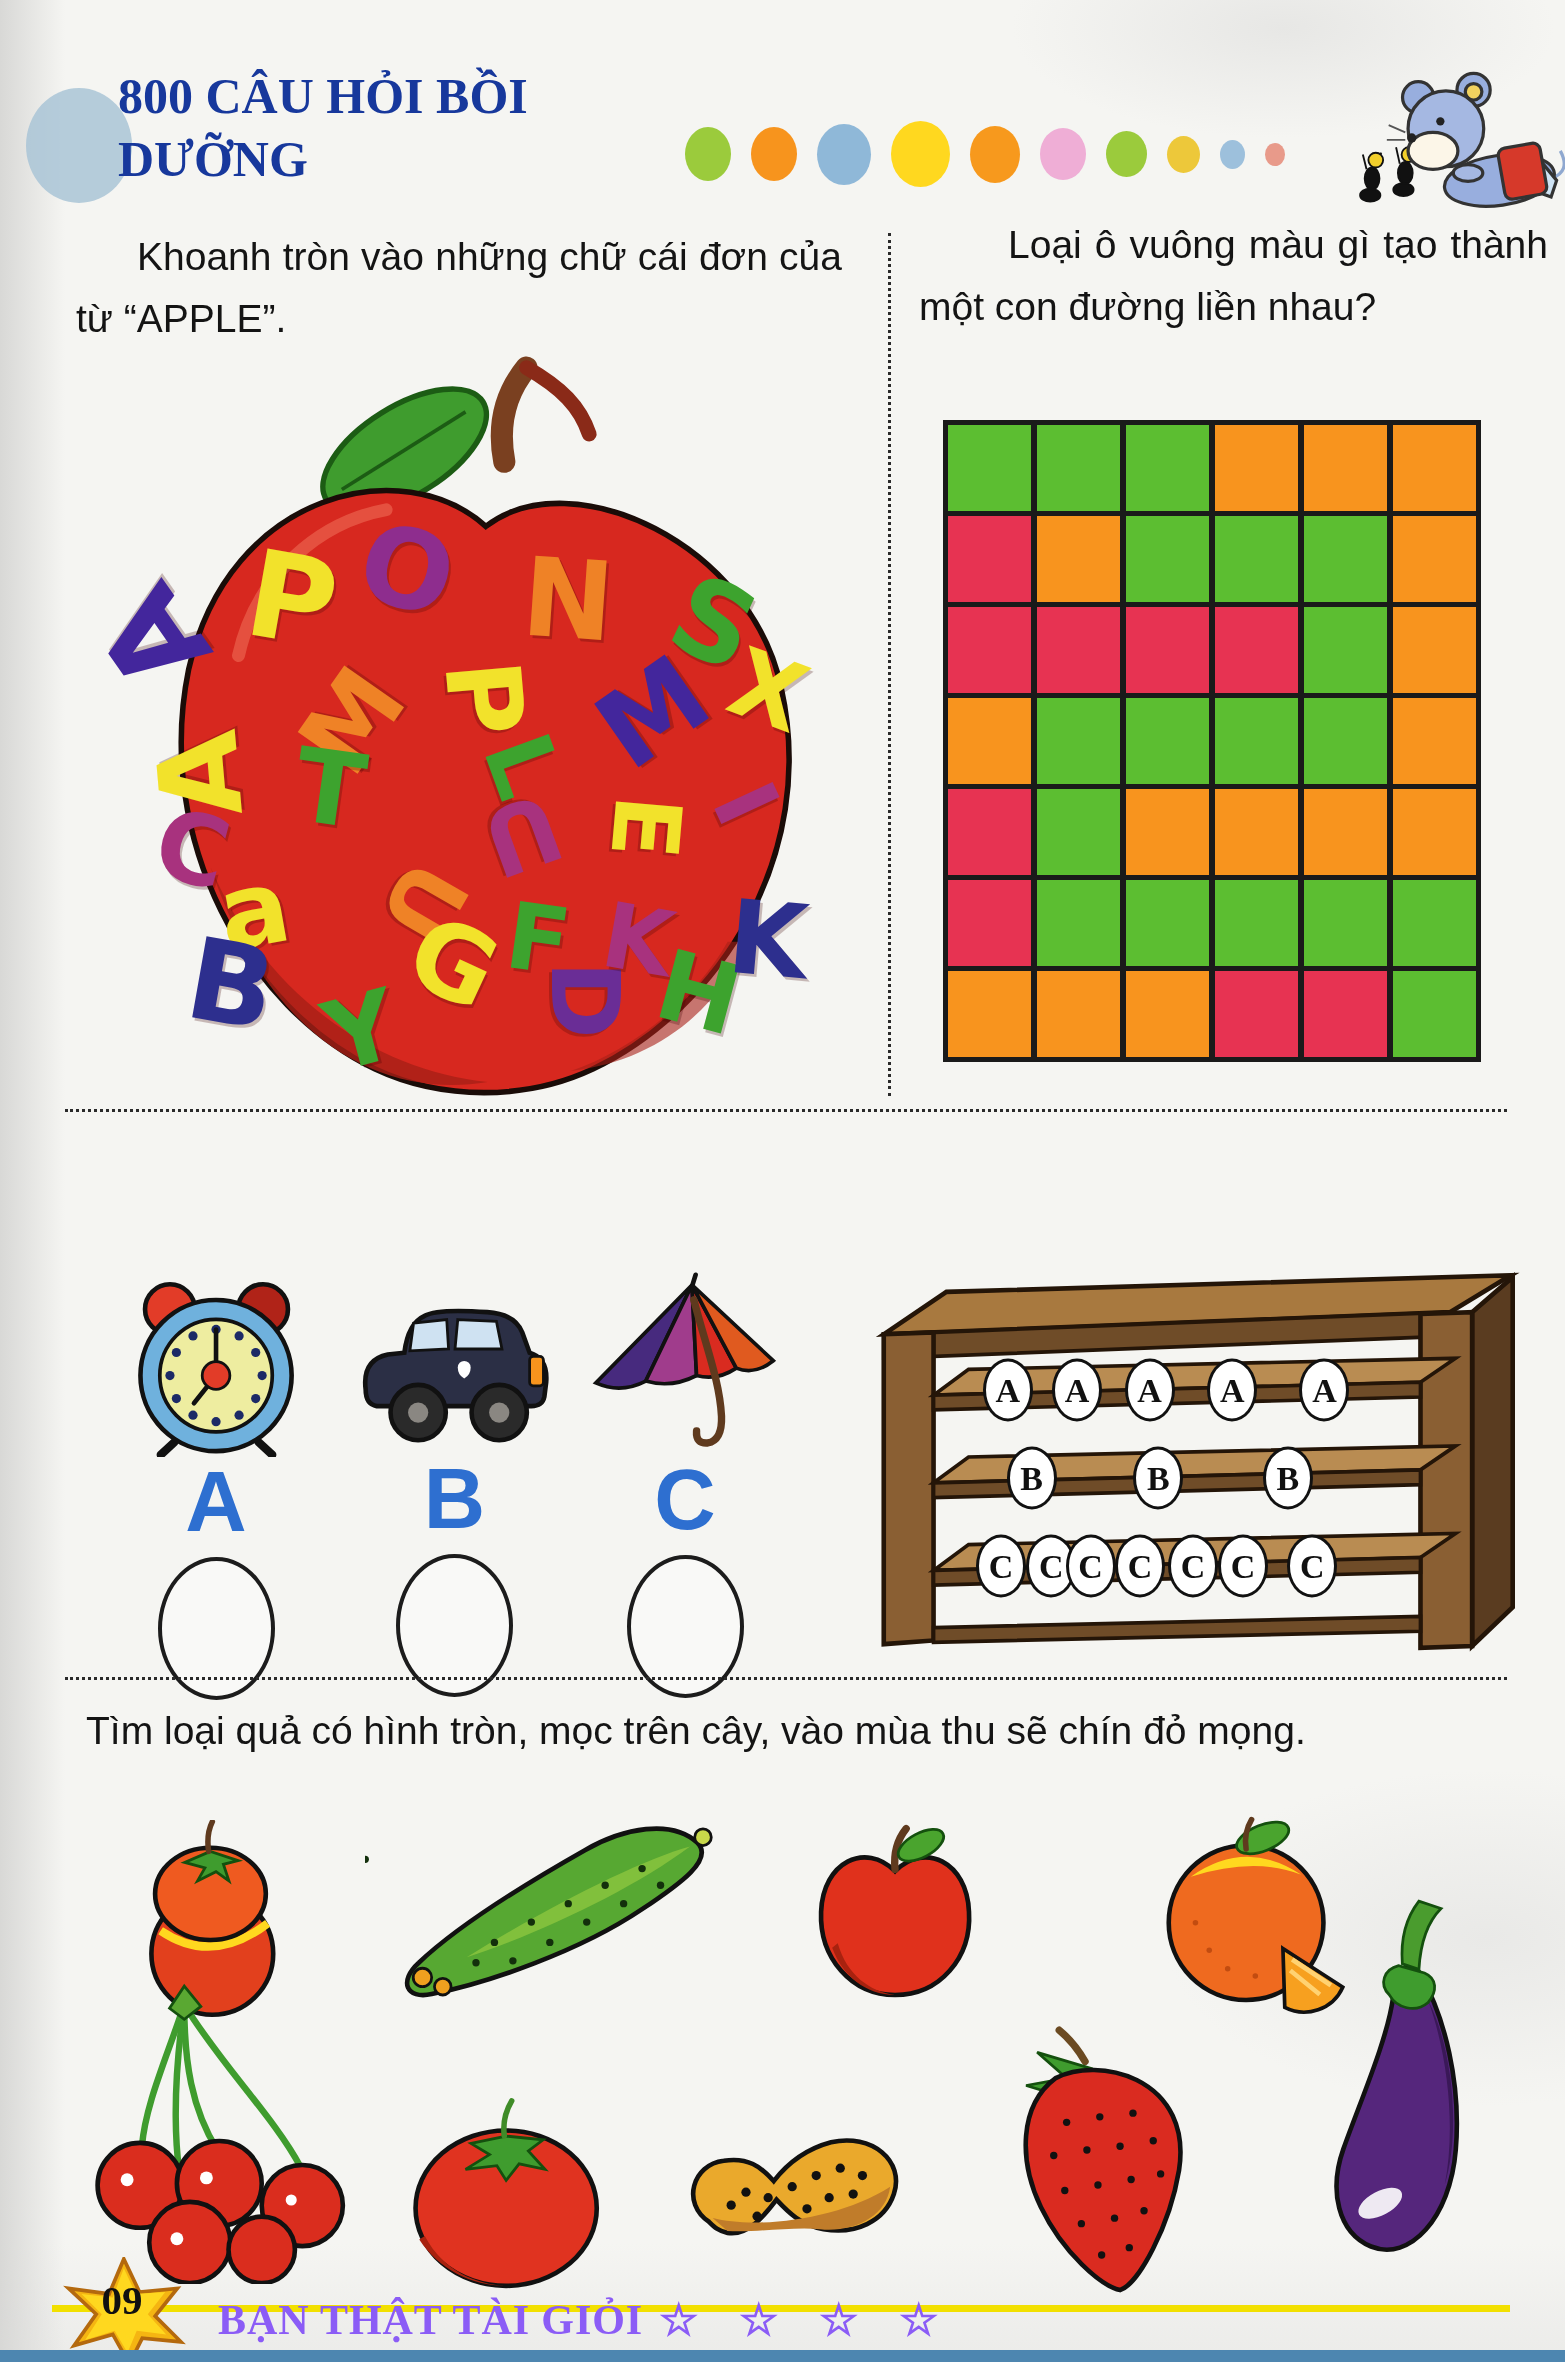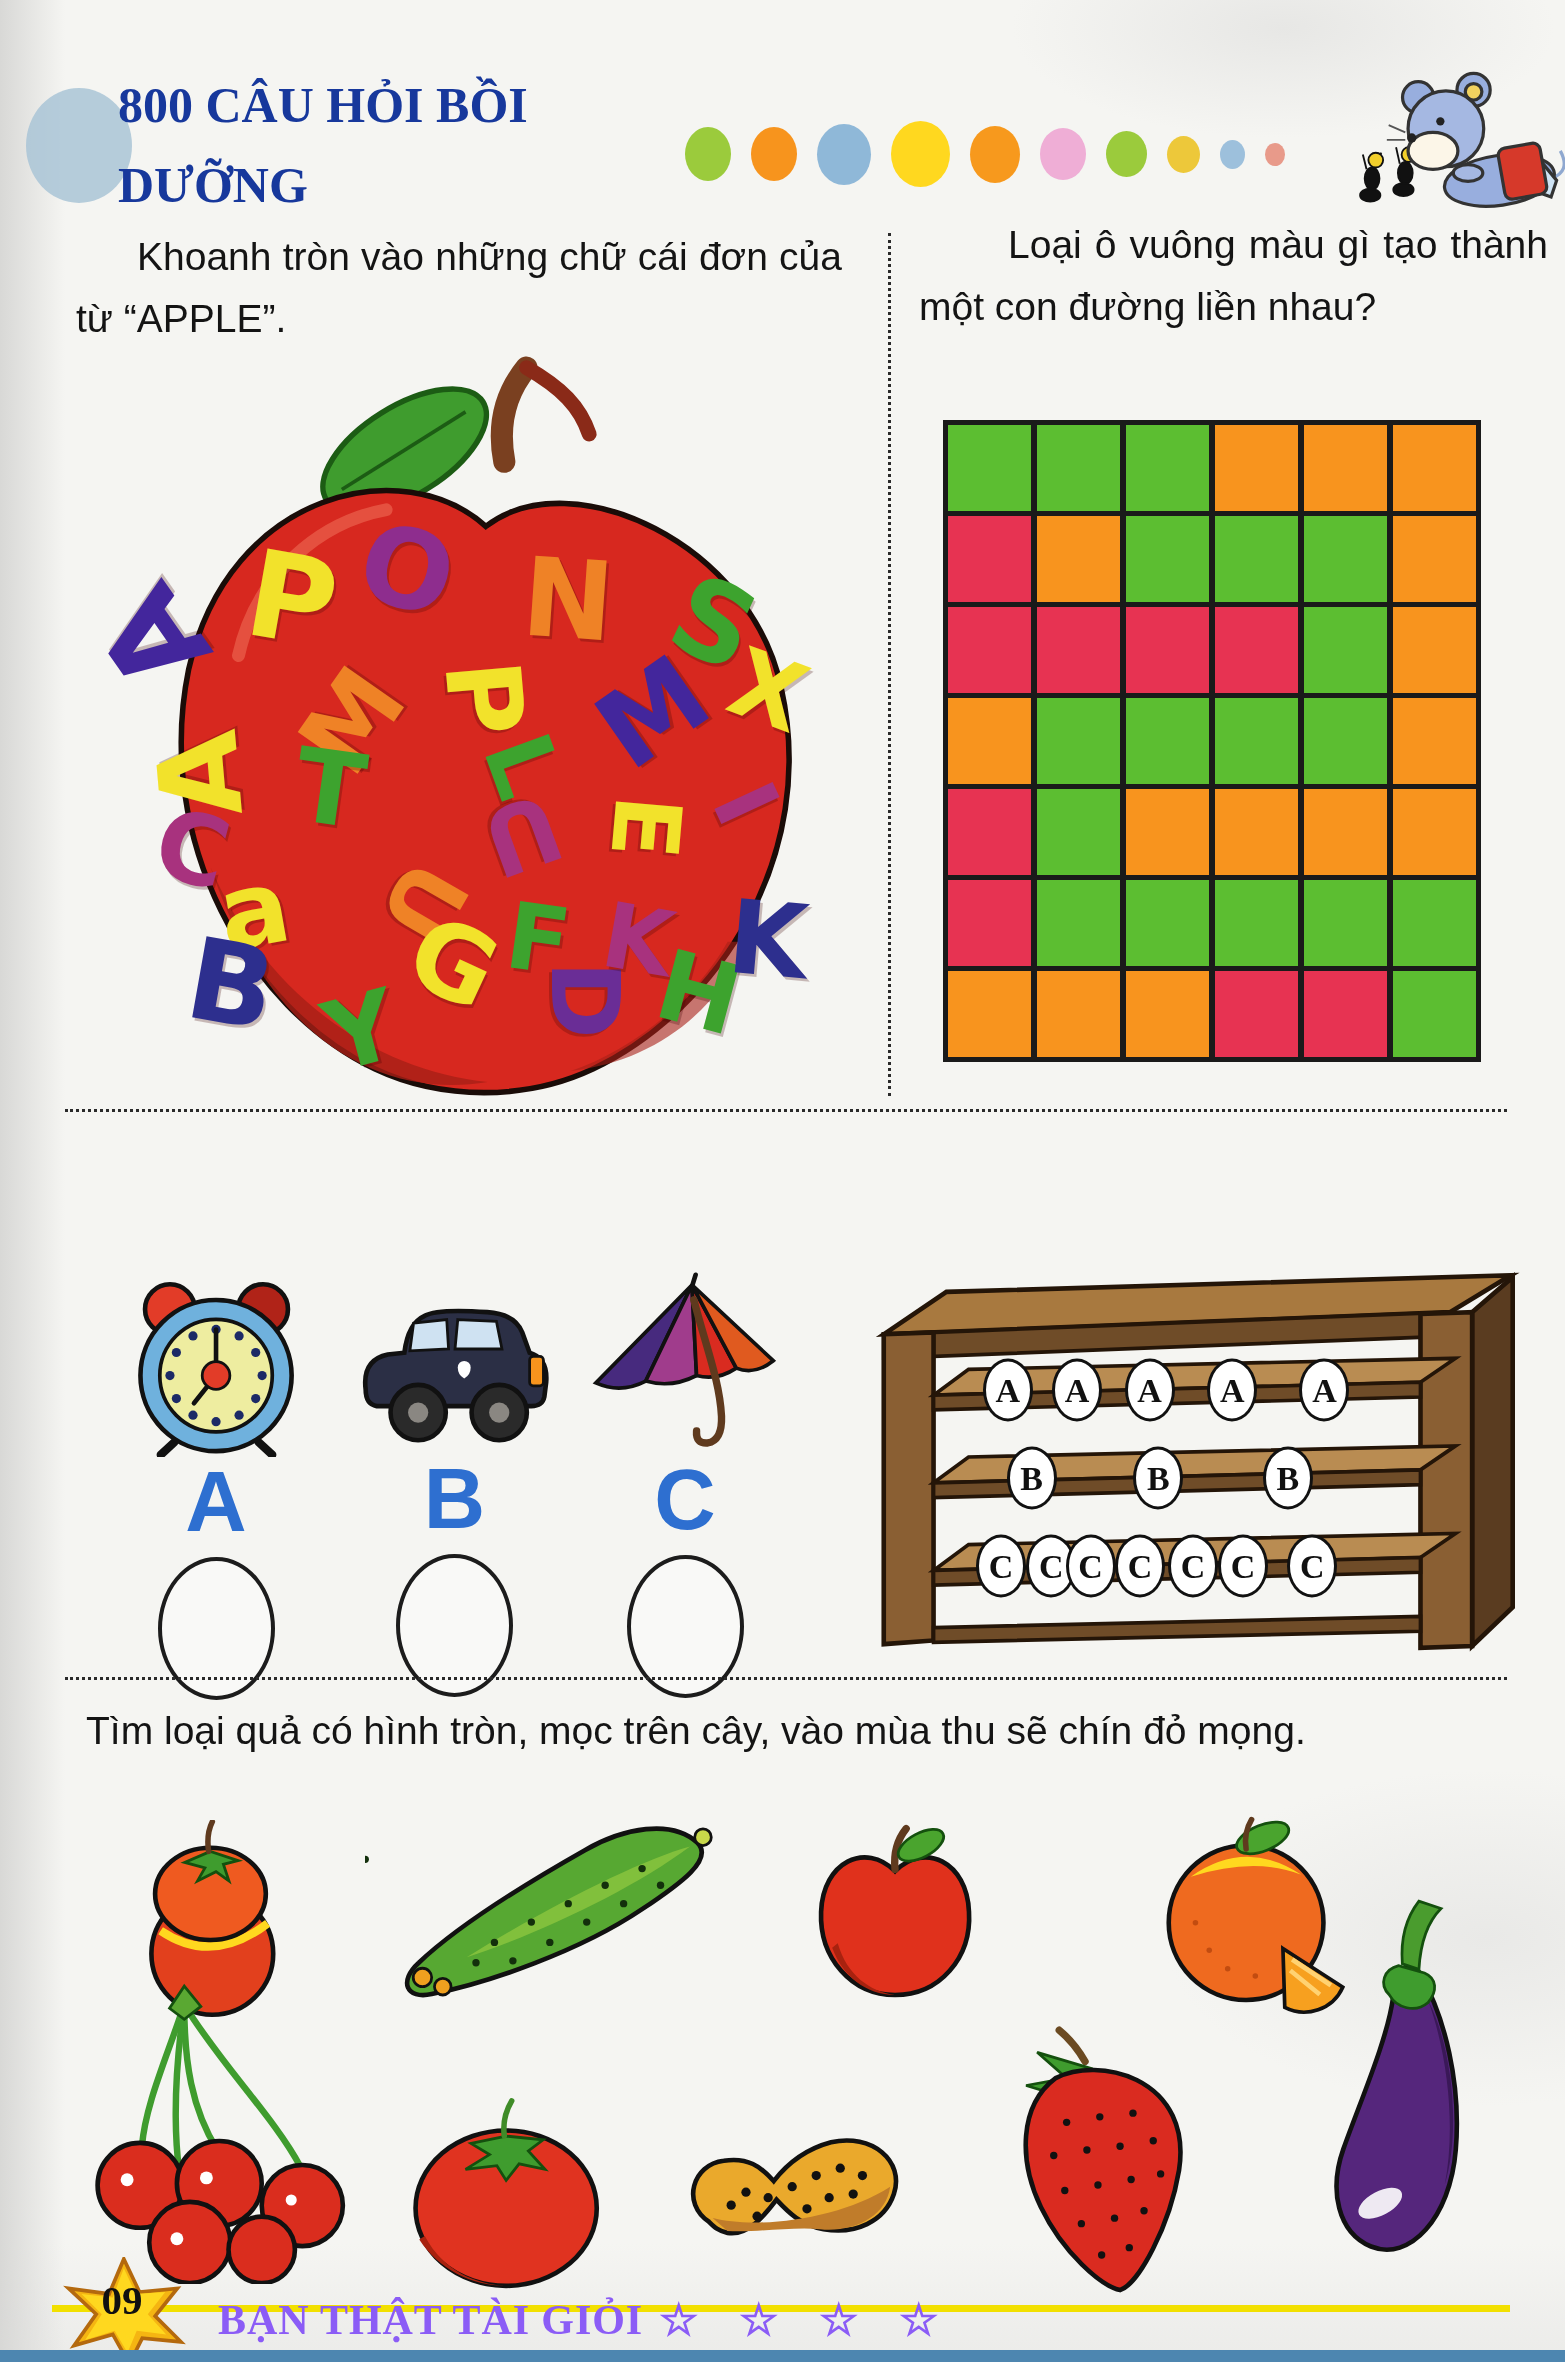--- a/index.html
+++ b/index.html
@@ -8,21 +8,21 @@
   .page::before{content:"";position:absolute;inset:0;z-index:0;pointer-events:none;background:
     linear-gradient(90deg,#d8d8d6 0,rgba(216,216,214,0) 65px),
     radial-gradient(ellipse 388px 157px at 82% 28px,#e7e7e5,rgba(231,231,229,0) 70%),
     radial-gradient(ellipse 461px 240px at 95% 82%,#e9e9e7,rgba(233,233,231,0) 70%),
     linear-gradient(0deg,#ebebe9 0,rgba(235,235,233,0) 120px);}
   .z{position:absolute;z-index:1;}
 
   
   .corner-dot{left:26px;top:88px;width:106px;height:115px;border-radius:50%;background:#a9c4d6;opacity:.85;}
   .title{left:118px;top:65px;width:591px;color:#17389c;font-family:"Liberation Serif",serif;
-         font-weight:bold;font-size:50px;line-height:80px;letter-spacing:0;}
+         font-weight:bold;font-size:50px;line-height:63px;letter-spacing:0;}
   .dots{left:685px;top:85px;width:665px;height:138px;display:flex;align-items:center;gap:20px;}
   .dot{border-radius:50%;flex:none;}
   .mascot{left:1359px;top:42px;width:207px;height:203px;}
 
   
   .task{color:#141414;font-size:39px;line-height:1.6;text-align:justify;}
   .task1{left:76px;top:226px;width:766px;text-indent:61px;}
   .task2{left:919px;top:214px;width:629px;text-indent:89px;}
   .task3{left:72px;top:1124px;width:1431px;text-indent:89px;}
   .task4{left:86px;top:1700px;width:1394px;text-align:left;}

